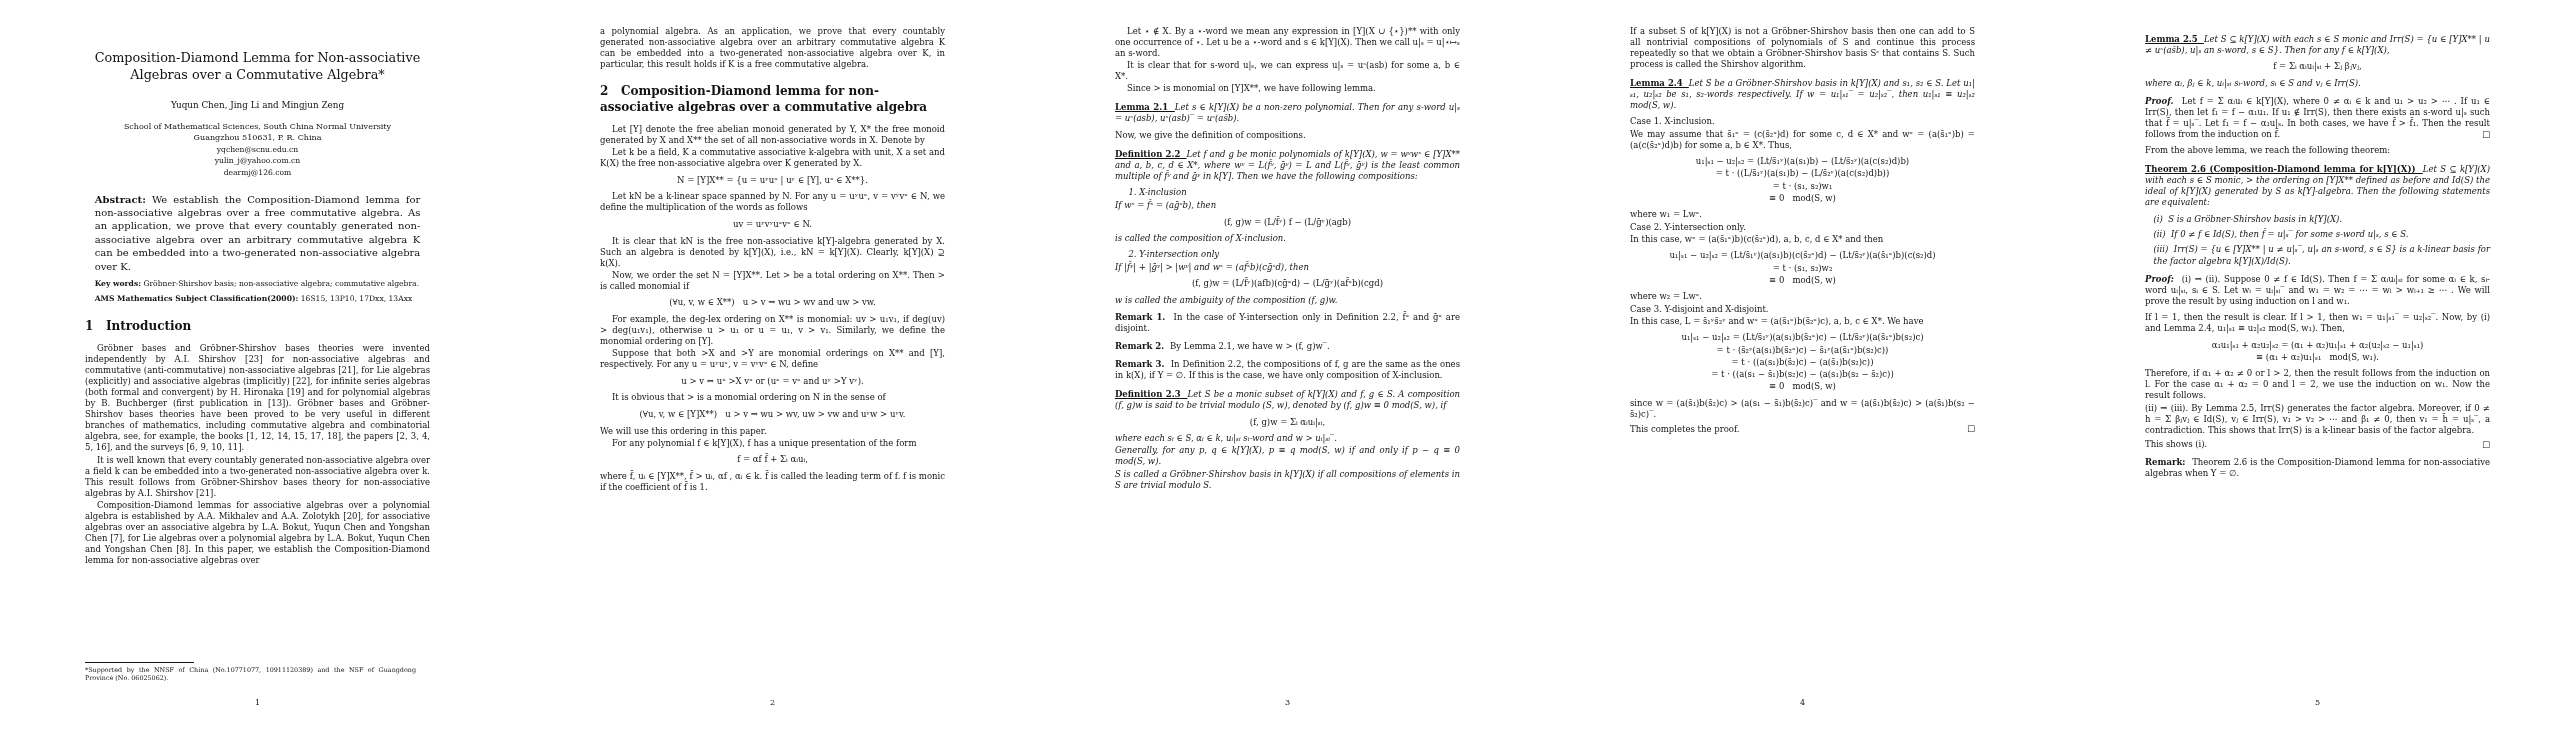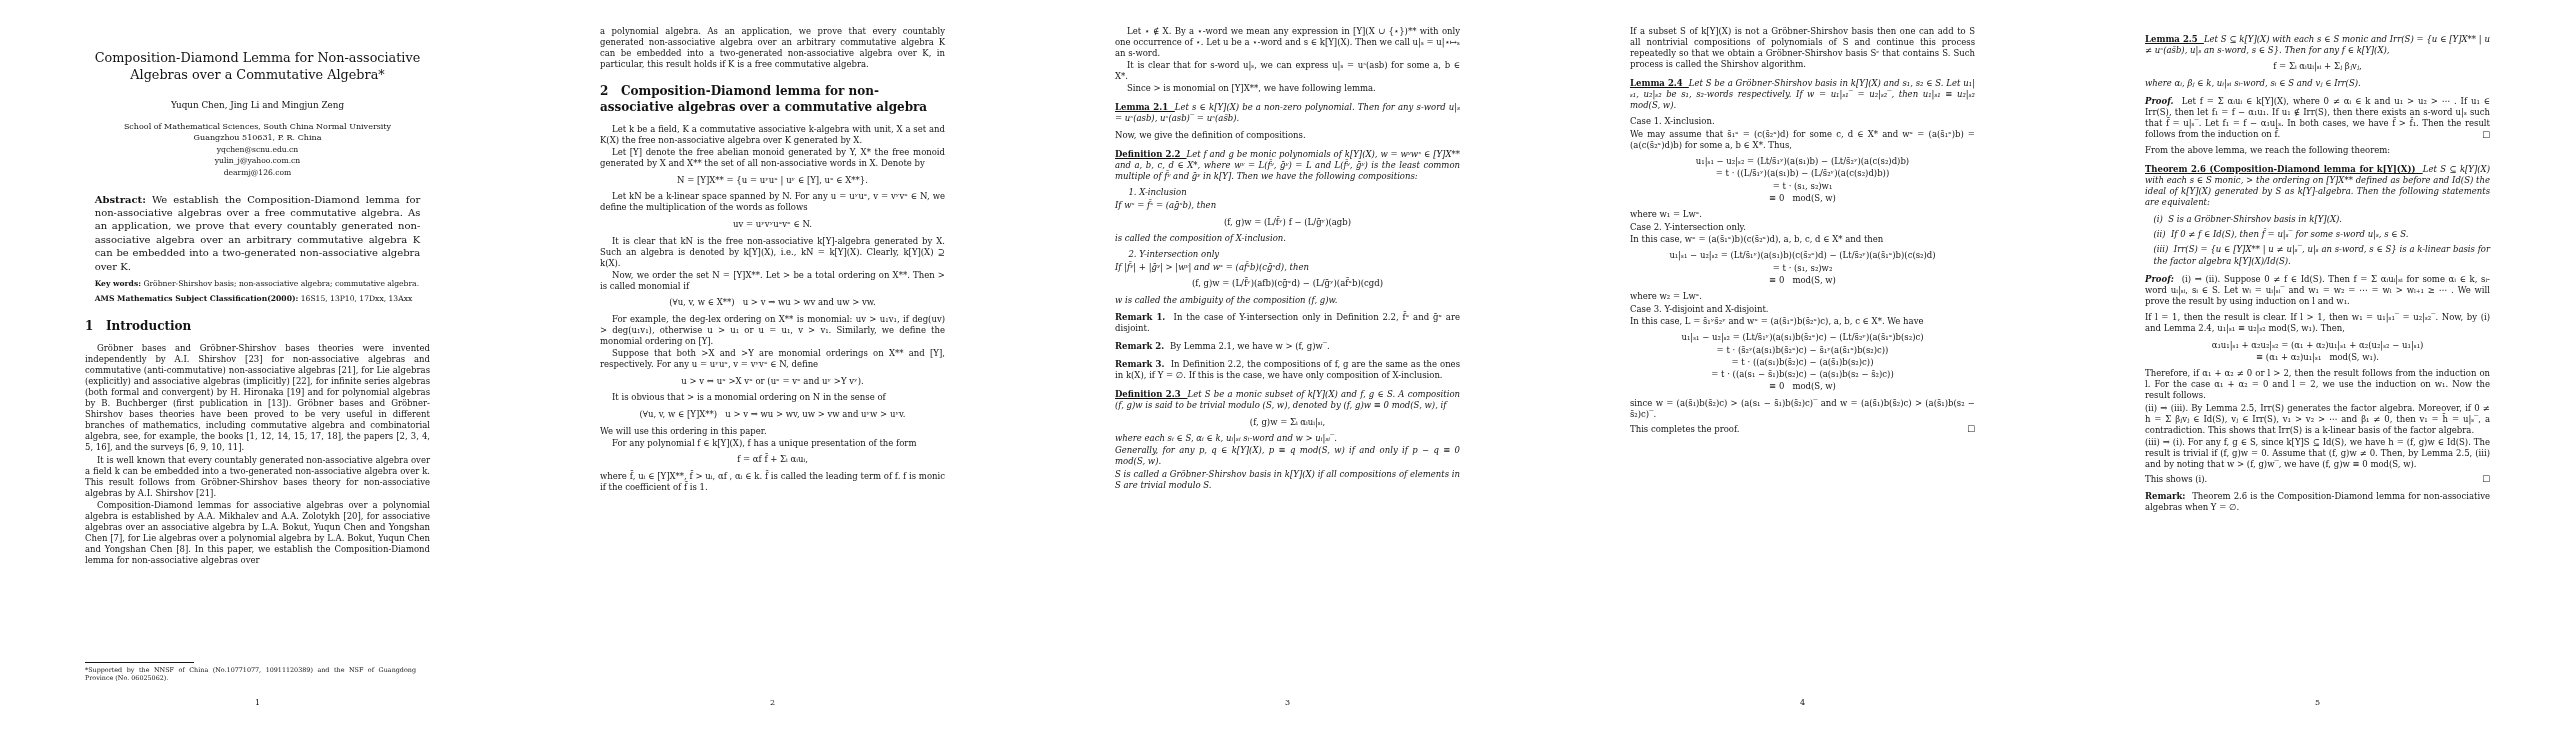--- a/index.html
+++ b/index.html
@@ -89,22 +89,22 @@
         <div class="blk p"><span class="blk-text">Composition-Diamond lemmas for associative algebras over a polynomial algebra is established by A.A. Mikhalev and A.A. Zolotykh [20], for associative algebras over an associative algebra by L.A. Bokut, Yuqun Chen and Yongshan Chen [7], for Lie algebras over a polynomial algebra by L.A. Bokut, Yuqun Chen and Yongshan Chen [8]. In this paper, we establish the Composition-Diamond lemma for non-associative algebras over</span></div>
       </div>
     <div class="footnote">*Supported by the NNSF of China (No.10771077, 10911120389) and the NSF of Guangdong Province (No. 06025062).</div>
     <div class="page-number">1</div>
   </div>
 
   <div class="page">
     <div class="body-blocks">
         <div class="blk pn"><span class="blk-text">a polynomial algebra. As an application, we prove that every countably generated non-associative algebra over an arbitrary commutative algebra K can be embedded into a two-generated non-associative algebra over K, in particular, this result holds if K is a free commutative algebra.</span></div>
         <div class="blk h1"><span class="blk-text">2&nbsp;&nbsp;&nbsp;Composition-Diamond lemma for non-associative algebras over a commutative algebra</span></div>
+        <div class="blk p"><span class="blk-text">Let [Y] denote the free abelian monoid generated by Y, X* the free monoid generated by X and X** the set of all non-associative words in X. Denote by</span></div>
         <div class="blk p"><span class="blk-text">Let k be a field, K a commutative associative k-algebra with unit, X a set and K(X) the free non-associative algebra over K generated by X.</span></div>
-        <div class="blk p"><span class="blk-text">Let [Y] denote the free abelian monoid generated by Y, X* the free monoid generated by X and X** the set of all non-associative words in X. Denote by</span></div>
         <div class="blk eq">
           <div class="eq-line">N = [Y]X** = {u = uʸuˣ | uʸ ∈ [Y], uˣ ∈ X**}.</div>
         </div>
         <div class="blk p"><span class="blk-text">Let kN be a k-linear space spanned by N. For any u = uʸuˣ, v = vʸvˣ ∈ N, we define the multiplication of the words as follows</span></div>
         <div class="blk eq">
           <div class="eq-line">uv = uʸvʸuˣvˣ ∈ N.</div>
         </div>
         <div class="blk p"><span class="blk-text">It is clear that kN is the free non-associative k[Y]-algebra generated by X. Such an algebra is denoted by k[Y](X), i.e., kN = k[Y](X). Clearly, k[Y](X) ⊇ k(X).</span></div>
         <div class="blk p"><span class="blk-text">Now, we order the set N = [Y]X**. Let &gt; be a total ordering on X**. Then &gt; is called monomial if</span></div>
         <div class="blk eq">
@@ -213,21 +213,20 @@
         <div class="blk item"><span class="blk-text">(ii)&nbsp;&nbsp;If 0 ≠ f ∈ Id(S), then f̄ = u|ₛ‾ for some s-word u|ₛ, s ∈ S.</span></div>
         <div class="blk item"><span class="blk-text">(iii)&nbsp;&nbsp;Irr(S) = {u ∈ [Y]X** | u ≠ u|ₛ‾, u|ₛ an s-word, s ∈ S} is a k-linear basis for the factor algebra k[Y](X)/Id(S).</span></div>
         <div class="blk proof"><span class="blk-label">Proof:&nbsp; </span><span class="blk-text">(i) ⇒ (ii). Suppose 0 ≠ f ∈ Id(S). Then f = Σ αᵢuᵢ|ₛᵢ for some αᵢ ∈ k, sᵢ-word uᵢ|ₛᵢ, sᵢ ∈ S. Let wᵢ = uᵢ|ₛᵢ‾ and w₁ = w₂ = ⋯ = wₗ &gt; wₗ₊₁ ≥ ⋯ . We will prove the result by using induction on l and w₁.</span></div>
         <div class="blk pn"><span class="blk-text">If l = 1, then the result is clear. If l &gt; 1, then w₁ = u₁|ₛ₁‾ = u₂|ₛ₂‾. Now, by (i) and Lemma 2.4, u₁|ₛ₁ ≡ u₂|ₛ₂ mod(S, w₁). Then,</span></div>
         <div class="blk eq">
           <div class="eq-line">α₁u₁|ₛ₁ + α₂u₂|ₛ₂ = (α₁ + α₂)u₁|ₛ₁ + α₂(u₂|ₛ₂ − u₁|ₛ₁)</div>
           <div class="eq-line">≡ (α₁ + α₂)u₁|ₛ₁&nbsp;&nbsp;&nbsp;mod(S, w₁).</div>
         </div>
         <div class="blk pn"><span class="blk-text">Therefore, if α₁ + α₂ ≠ 0 or l &gt; 2, then the result follows from the induction on l. For the case α₁ + α₂ = 0 and l = 2, we use the induction on w₁. Now the result follows.</span></div>
         <div class="blk pn"><span class="blk-text">(ii) ⇒ (iii). By Lemma 2.5, Irr(S) generates the factor algebra. Moreover, if 0 ≠ h = Σ βⱼvⱼ ∈ Id(S), vⱼ ∈ Irr(S), v₁ &gt; v₂ &gt; ⋯ and β₁ ≠ 0, then v₁ = h̄ = u|ₛ‾, a contradiction. This shows that Irr(S) is a k-linear basis of the factor algebra.</span></div>
-        <div class="blk pn"><span class="blk-text">(iii) ⇒ (i). For any f, g ∈ S, since k[Y]S ⊆ Id(S), we have h = (f, g)w ∈ Id(S). The result is trivial if (f, g)w = 0. Assume that (f, g)w ≠ 0. Then, by Lemma 2.5, (iii) and by noting that w &gt; (f, g)w‾, we have (f, g)w ≡ 0 mod(S, w).</span></div>
         <div class="blk qed"><span class="blk-text">This shows (i).</span><span class="qed-mark">□</span></div>
         <div class="blk rem"><span class="blk-label">Remark:&nbsp; </span><span class="blk-text">Theorem 2.6 is the Composition-Diamond lemma for non-associative algebras when Y = ∅.</span></div>
       </div>
     <div class="page-number">5</div>
   </div>
 
 </div>
 
 
 </body></html>

